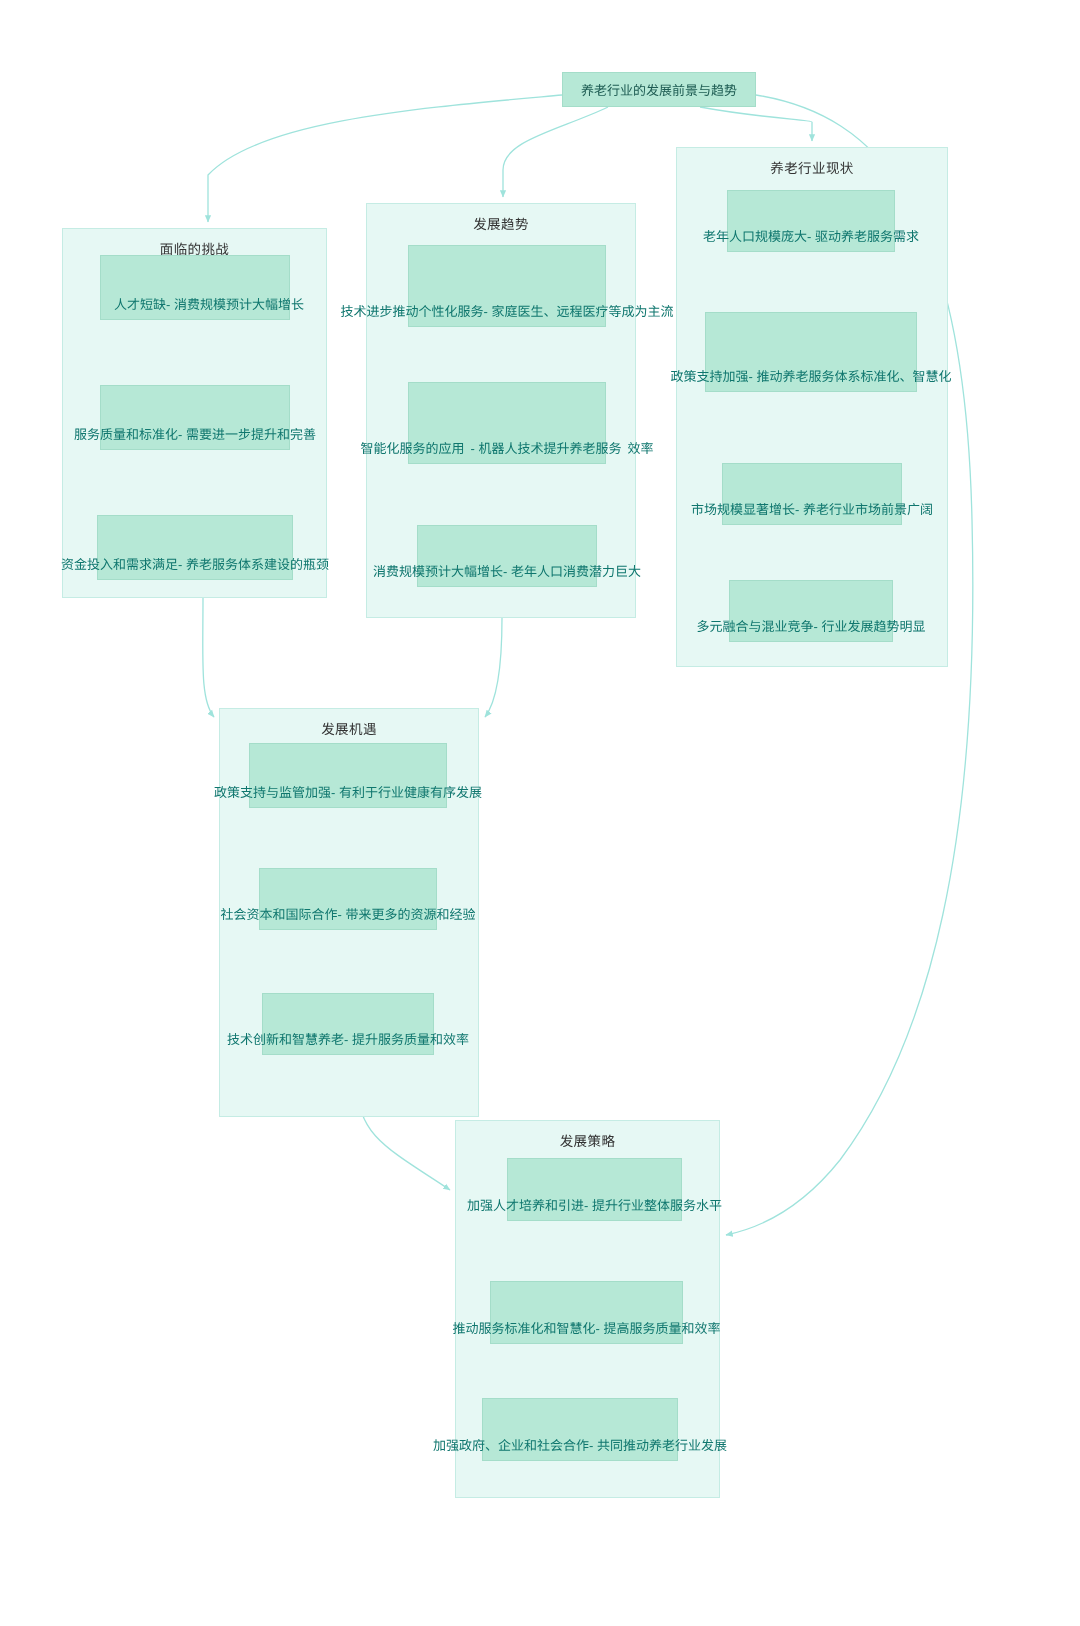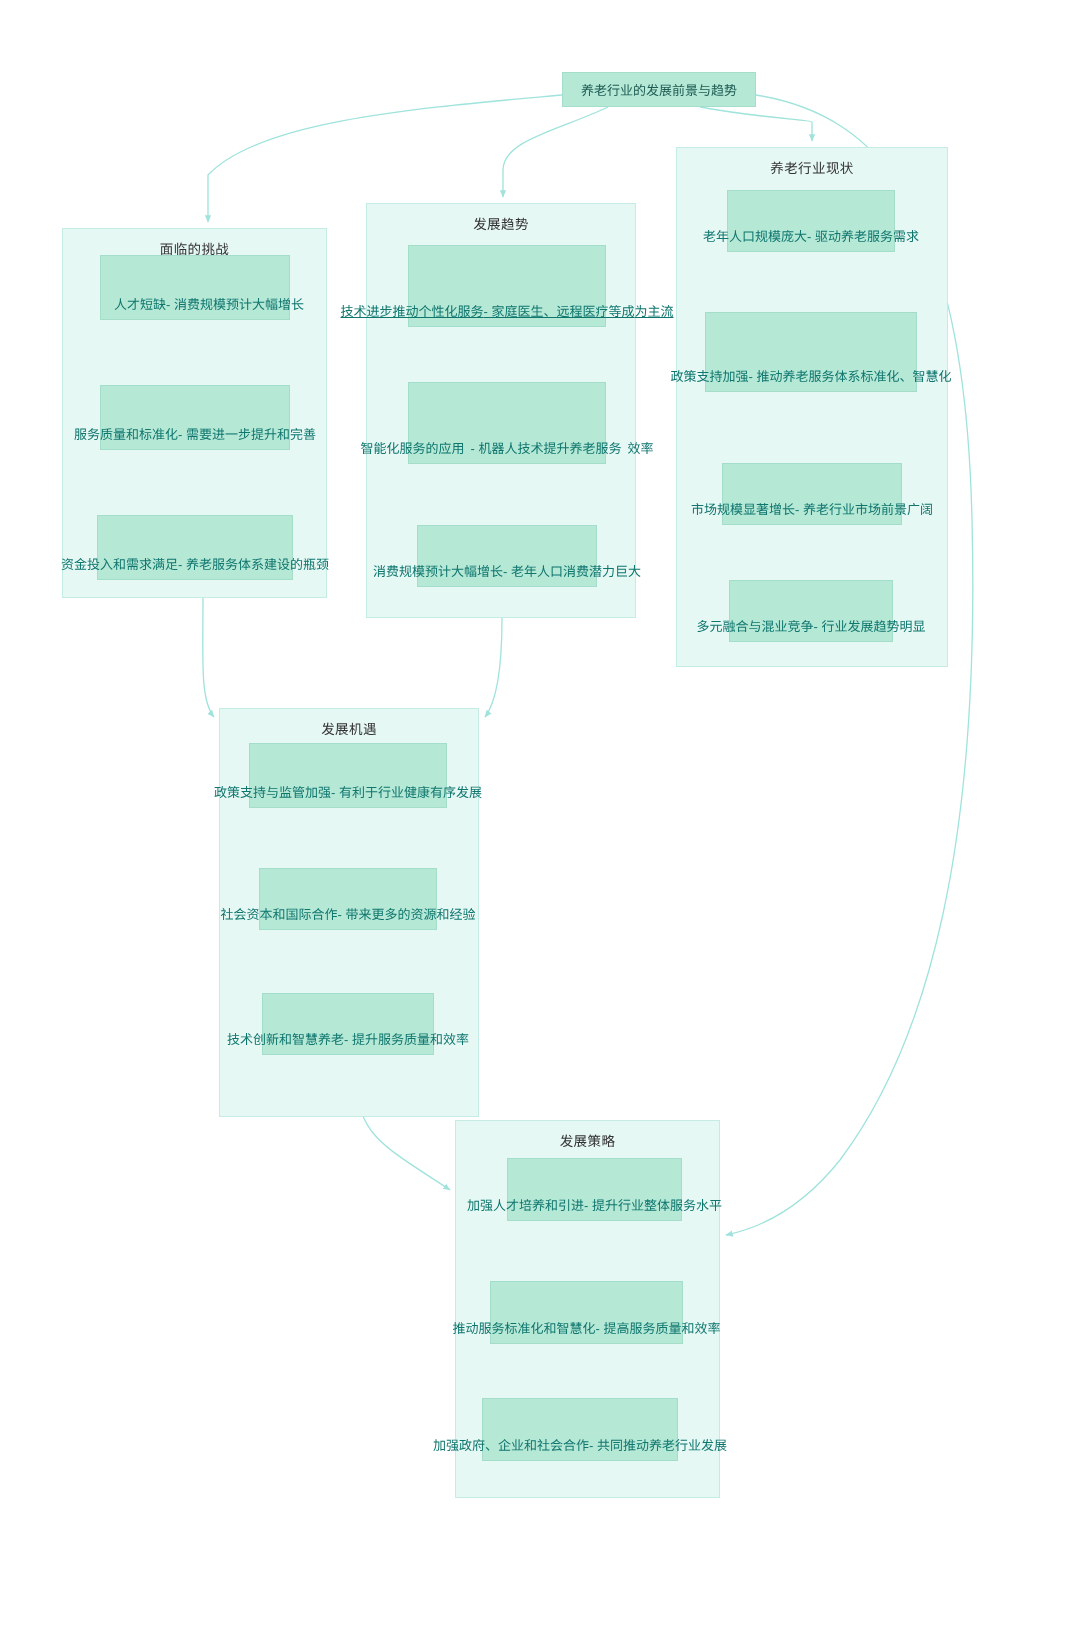--- a/index.html
+++ b/index.html
@@ -122,21 +122,21 @@
         <span class="ln">服务质量和标准化</span>
         <span class="ln">- 需要进一步提升和完善</span>
       </div>
       <div class="node" style="left: 97px; top: 515px; width: 196px; height: 65px;">
         <span class="ln">资金投入和需求满足</span>
         <span class="ln">- 养老服务体系建设的瓶颈</span>
       </div>
       <div class="cluster" style="left: 366px; top: 203px; width: 270px; height: 415px;">
         <div class="cluster-title">发展趋势</div>
       </div>
-      <div class="node" style="left: 408px; top: 245px; width: 198px; height: 82px; text-decoration: underline;">
+      <div class="node" style="left: 408px; top: 245px; width: 198px; height: 82px;">
         <span class="ln">技术进步推动个性化服务</span>
         <span class="ln">- 家庭医生、远程医疗等成</span>
         <span class="ln">为主流</span>
       </div>
       <div class="node" style="left: 408px; top: 382px; width: 198px; height: 82px; gap: 6px;">
         <span class="ln">智能化服务的应用</span>
         <span class="ln">- 机器人技术提升养老服务</span>
         <span class="ln">效率</span>
       </div>
       <div class="node" style="left: 417px; top: 525px; width: 180px; height: 62px;">

